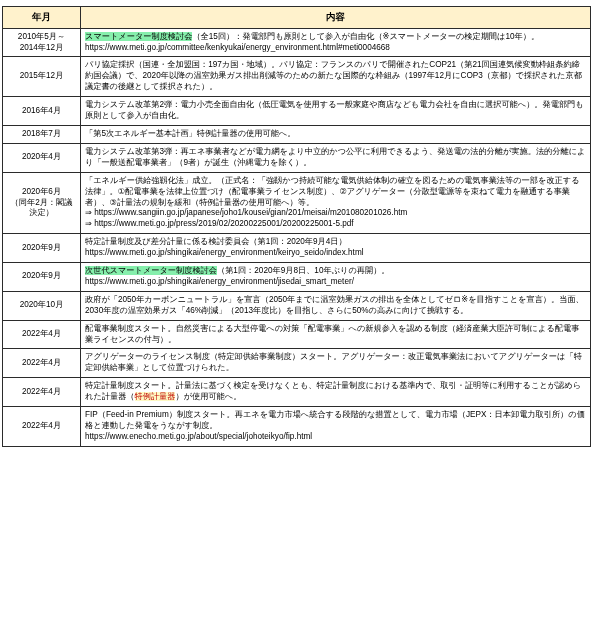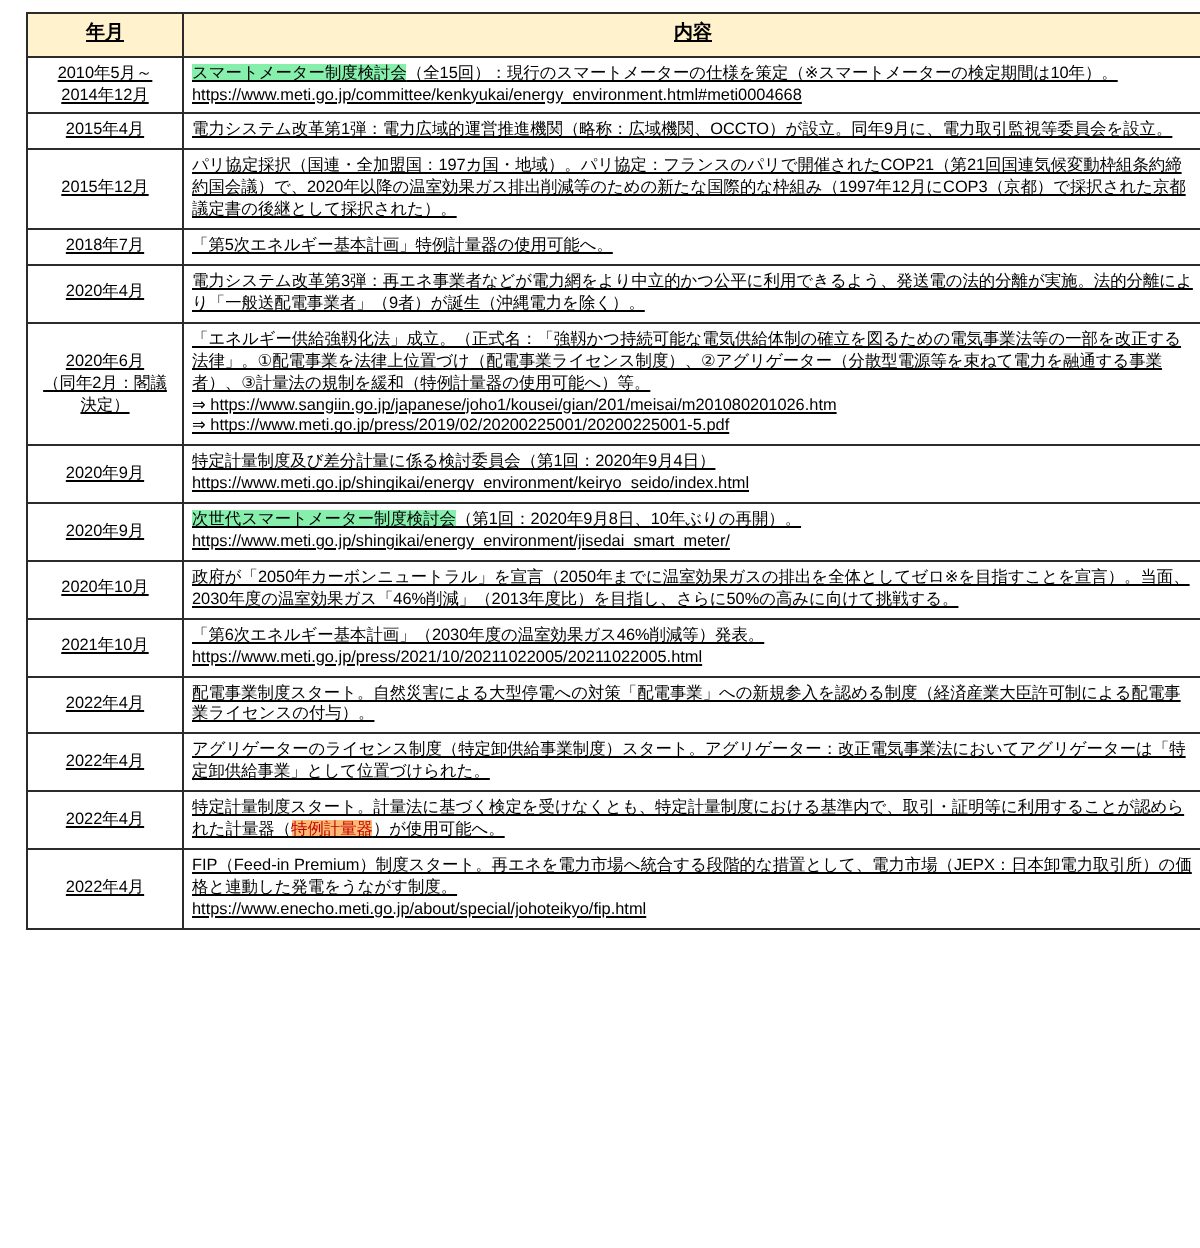--- a/index.html
+++ b/index.html
@@ -6,24 +6,23 @@
     margin: 0;
     padding: 0;
     background: #ffffff;
   }
   body {
     width: 600px;
     font-family: "Liberation Sans", "DejaVu Sans", sans-serif;
     color: #000000;
   }
   .table-wrap {
-    padding: 6px 6px 6px 13px;
+    padding: 6px 6px 6px 2px;
     box-sizing: border-box;
     width: 580px;
-    text-decoration: underline;
   }
   table.schedule {
     border-collapse: collapse;
     width: 588px;
     table-layout: fixed;
   }
   table.schedule th,
   table.schedule td {
     border: 1px solid #2b2b2b;
     vertical-align: middle;
@@ -47,21 +46,21 @@
     white-space: pre-line;
   }
   td.body {
     text-align: left;
     word-break: break-all;
   }
   .hl-blue {
     background: #86efac;
   }
   .hl-red {
-    background: #fdba74;
+    background: #fef9c3;
     color: #c00000;
   }
 </style>
 </head>
 <body>
 
 <div class="table-wrap">
   <table class="schedule">
     <colgroup>
       <col class="c-date">
@@ -70,29 +69,29 @@
     <thead>
       <tr>
         <th>年月</th>
         <th>内容</th>
       </tr>
     </thead>
     <tbody id="tbody">
         <tr>
           <td class="date">2010年5月～
 2014年12月</td>
-          <td class="body"><span class="hl-blue">スマートメーター制度検討会</span><span>（全15回）：現行のスマートメーターの仕様を策定（※スマートメーターの検定期間は10年）。</span><br><span>https://www.meti.go.jp/committee/kenkyukai/energy_environment.html#meti0004668</span></td>
-        </tr>
-        <tr>
-          <td class="date">2015年4月</td>
-          <td class="body"><span>電力システム改革第1弾：電力広域的運営推進機関（略称：広域機関、OCCTO）が設立。同年9月に、電力取引監視等委員会を設立。</span></td>
+          <td class="body"><span class="hl-blue">スマートメーター制度検討会</span><span>（全15回）：発電部門も原則として参入が自由化（※スマートメーターの検定期間は10年）。</span><br><span>https://www.meti.go.jp/committee/kenkyukai/energy_environment.html#meti0004668</span></td>
         </tr>
         <tr>
           <td class="date">2015年12月</td>
           <td class="body"><span>パリ協定採択（国連・全加盟国：197カ国・地域）。パリ協定：フランスのパリで開催されたCOP21（第21回国連気候変動枠組条約締約国会議）で、2020年以降の温室効果ガス排出削減等のための新たな国際的な枠組み（1997年12月にCOP3（京都）で採択された京都議定書の後継として採択された）。</span></td>
+        </tr>
+        <tr>
+          <td class="date">2016年4月</td>
+          <td class="body"><span>電力システム改革第2弾：電力小売全面自由化（低圧電気を使用する一般家庭や商店なども電力会社を自由に選択可能へ）。発電部門も原則として参入が自由化。</span></td>
         </tr>
         <tr>
           <td class="date">2018年7月</td>
           <td class="body"><span>「第5次エネルギー基本計画」特例計量器の使用可能へ。</span></td>
         </tr>
         <tr>
           <td class="date">2020年4月</td>
           <td class="body"><span>電力システム改革第3弾：再エネ事業者などが電力網をより中立的かつ公平に利用できるよう、発送電の法的分離が実施。法的分離により「一般送配電事業者」（9者）が誕生（沖縄電力を除く）。</span></td>
         </tr>
         <tr>
@@ -106,24 +105,20 @@
         </tr>
         <tr>
           <td class="date">2020年9月</td>
           <td class="body"><span class="hl-blue">次世代スマートメーター制度検討会</span><span>（第1回：2020年9月8日、10年ぶりの再開）。</span><br><span>https://www.meti.go.jp/shingikai/energy_environment/jisedai_smart_meter/</span></td>
         </tr>
         <tr>
           <td class="date">2020年10月</td>
           <td class="body"><span>政府が「2050年カーボンニュートラル」を宣言（2050年までに温室効果ガスの排出を全体としてゼロ※を目指すことを宣言）。当面、2030年度の温室効果ガス「46%削減」（2013年度比）を目指し、さらに50%の高みに向けて挑戦する。</span></td>
         </tr>
         <tr>
-          <td class="date">2021年10月</td>
-          <td class="body"><span>「第6次エネルギー基本計画」（2030年度の温室効果ガス46%削減等）発表。</span><br><span>https://www.meti.go.jp/press/2021/10/20211022005/20211022005.html</span></td>
-        </tr>
-        <tr>
           <td class="date">2022年4月</td>
           <td class="body"><span>配電事業制度スタート。自然災害による大型停電への対策「配電事業」への新規参入を認める制度（経済産業大臣許可制による配電事業ライセンスの付与）。</span></td>
         </tr>
         <tr>
           <td class="date">2022年4月</td>
           <td class="body"><span>アグリゲーターのライセンス制度（特定卸供給事業制度）スタート。アグリゲーター：改正電気事業法においてアグリゲーターは「特定卸供給事業」として位置づけられた。</span></td>
         </tr>
         <tr>
           <td class="date">2022年4月</td>
           <td class="body"><span>特定計量制度スタート。計量法に基づく検定を受けなくとも、特定計量制度における基準内で、取引・証明等に利用することが認められた計量器（</span><span class="hl-red">特例計量器</span><span>）が使用可能へ。</span></td>

